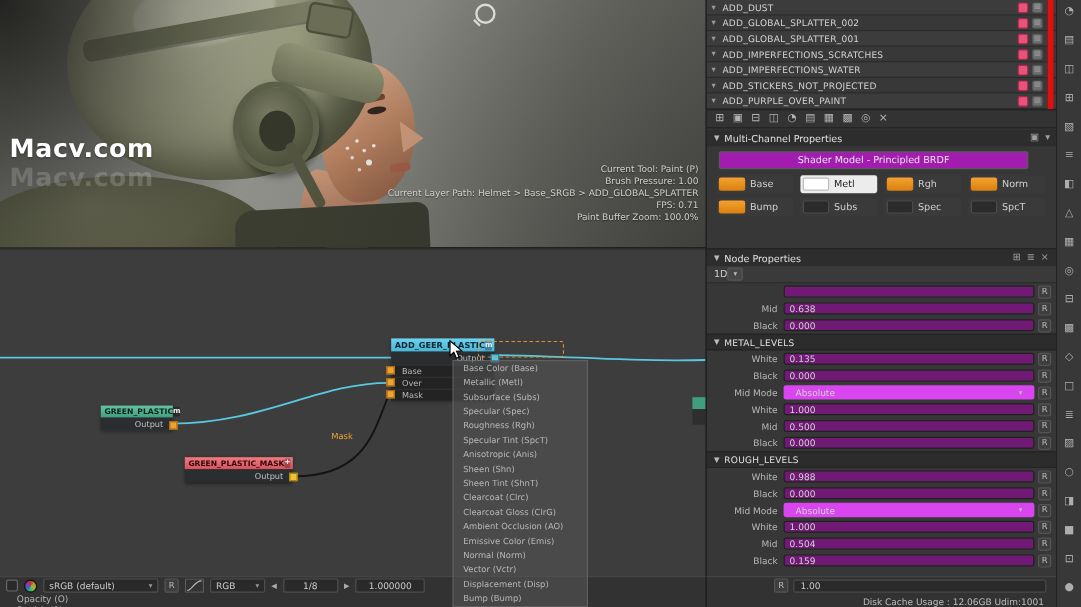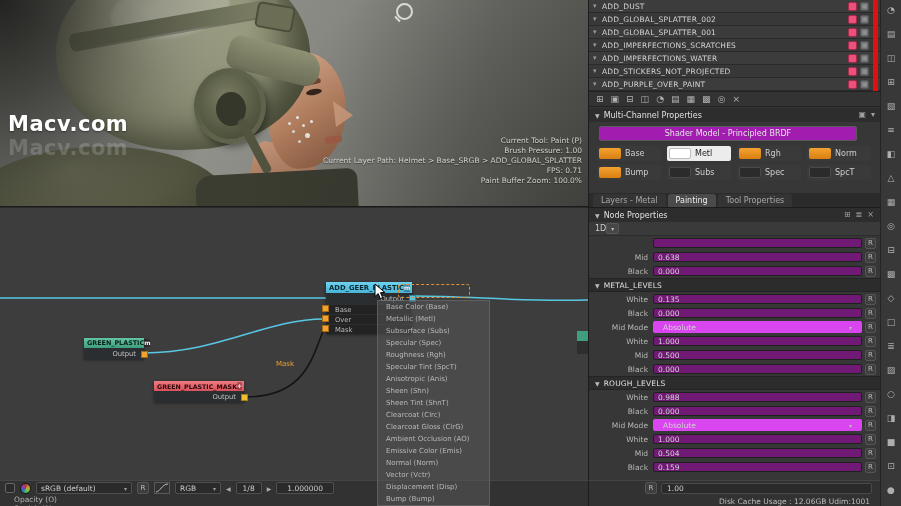--- a/index.html
+++ b/index.html
@@ -335,25 +335,20 @@
         </div>
         <div class="chan off">
           <span class="chip"></span>
           <span class="chan-label">Spec</span>
         </div>
         <div class="chan off">
           <span class="chip"></span>
           <span class="chan-label">SpcT</span>
         </div>
       </div>
-    <div id="tab-bar">
-        <div class="tab">Layers - Metal</div>
-        <div class="tab active">Painting</div>
-        <div class="tab">Tool Properties</div>
-      </div>
   </div>
 
   <div id="node-graph">
     <svg id="wires">
       <path class="wire-cyan" d="M0,90 L326,90" fill="none" stroke-width="1.5" stroke="#58c8e4"></path>
       <path class="wire-cyan" d="M414,88 C470,88 520,94 588,92" fill="none" stroke-width="1.5" stroke="#58c8e4"></path>
       <path class="wire-cyan" d="M143,145 C220,145 265,111 324,111" fill="none" stroke-width="1.5" stroke="#58c8e4"></path>
       <path class="wire-black" d="M245,189 C305,189 312,150 324,121" fill="none" stroke-width="1.6" stroke="#141414"></path>
     </svg>
 
@@ -564,21 +559,21 @@
       <span class="bl-btn">R</span>
       <svg width="16" height="12">
         <rect x="0.5" y="0.5" width="15" height="11" fill="none" stroke="#5a5a5a"></rect>
         <path d="M2,10 C6,10 8,2 14,2" fill="none" stroke="#bbb" stroke-width="1"></path>
       </svg>
       <span class="bl-select" style="width:46px">
         <span>RGB</span>
         <span class="bl-caret" style="margin-left:auto">▾</span>
       </span>
       <span class="bl-arrow">◀</span>
-      <span class="bl-field" style="width:26px">1/8</span>
+      <span class="bl-field" style="width:46px">1/8</span>
       <span class="bl-arrow">▶</span>
       <span class="bl-field" style="width:58px">1.000000</span>
     </div>
     <div class="bl-sub" style="top:14px">Opacity (O)</div>
     <div class="bl-sub" style="top:23px">Squish (0)</div>
   </div>
 
   <div id="br-bar">
     <div class="br-row1">
       <span class="bl-btn">R</span>

